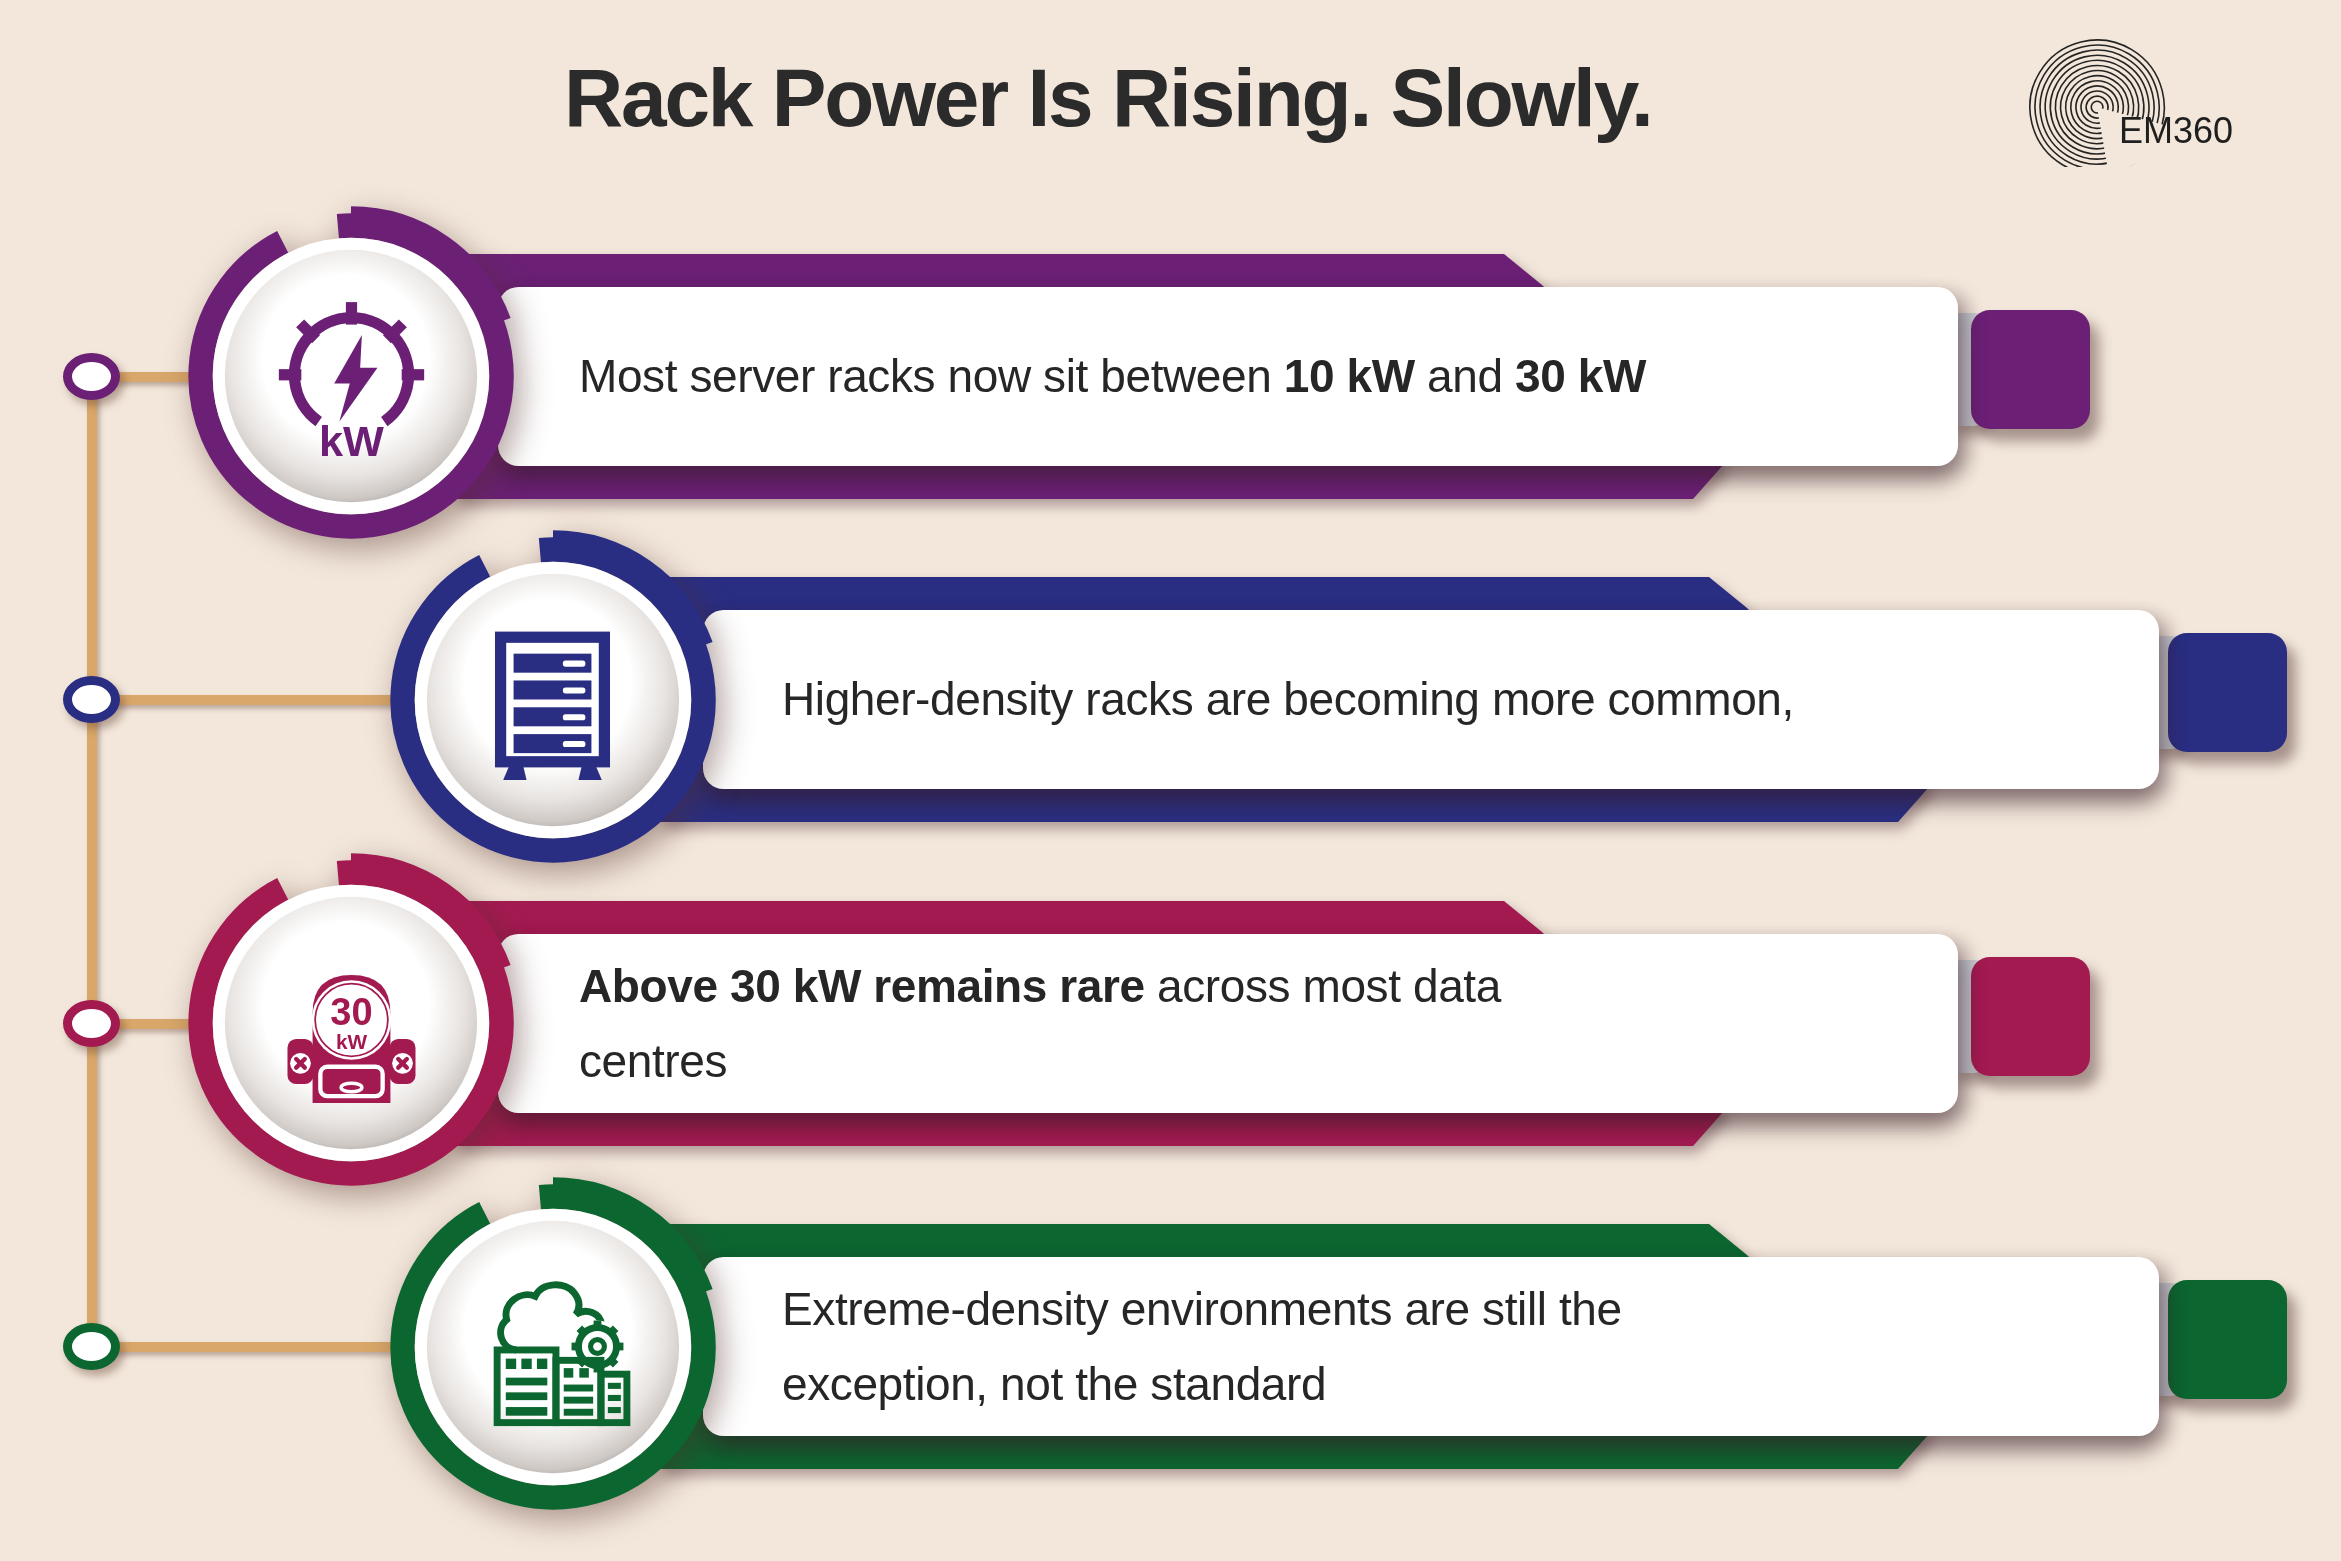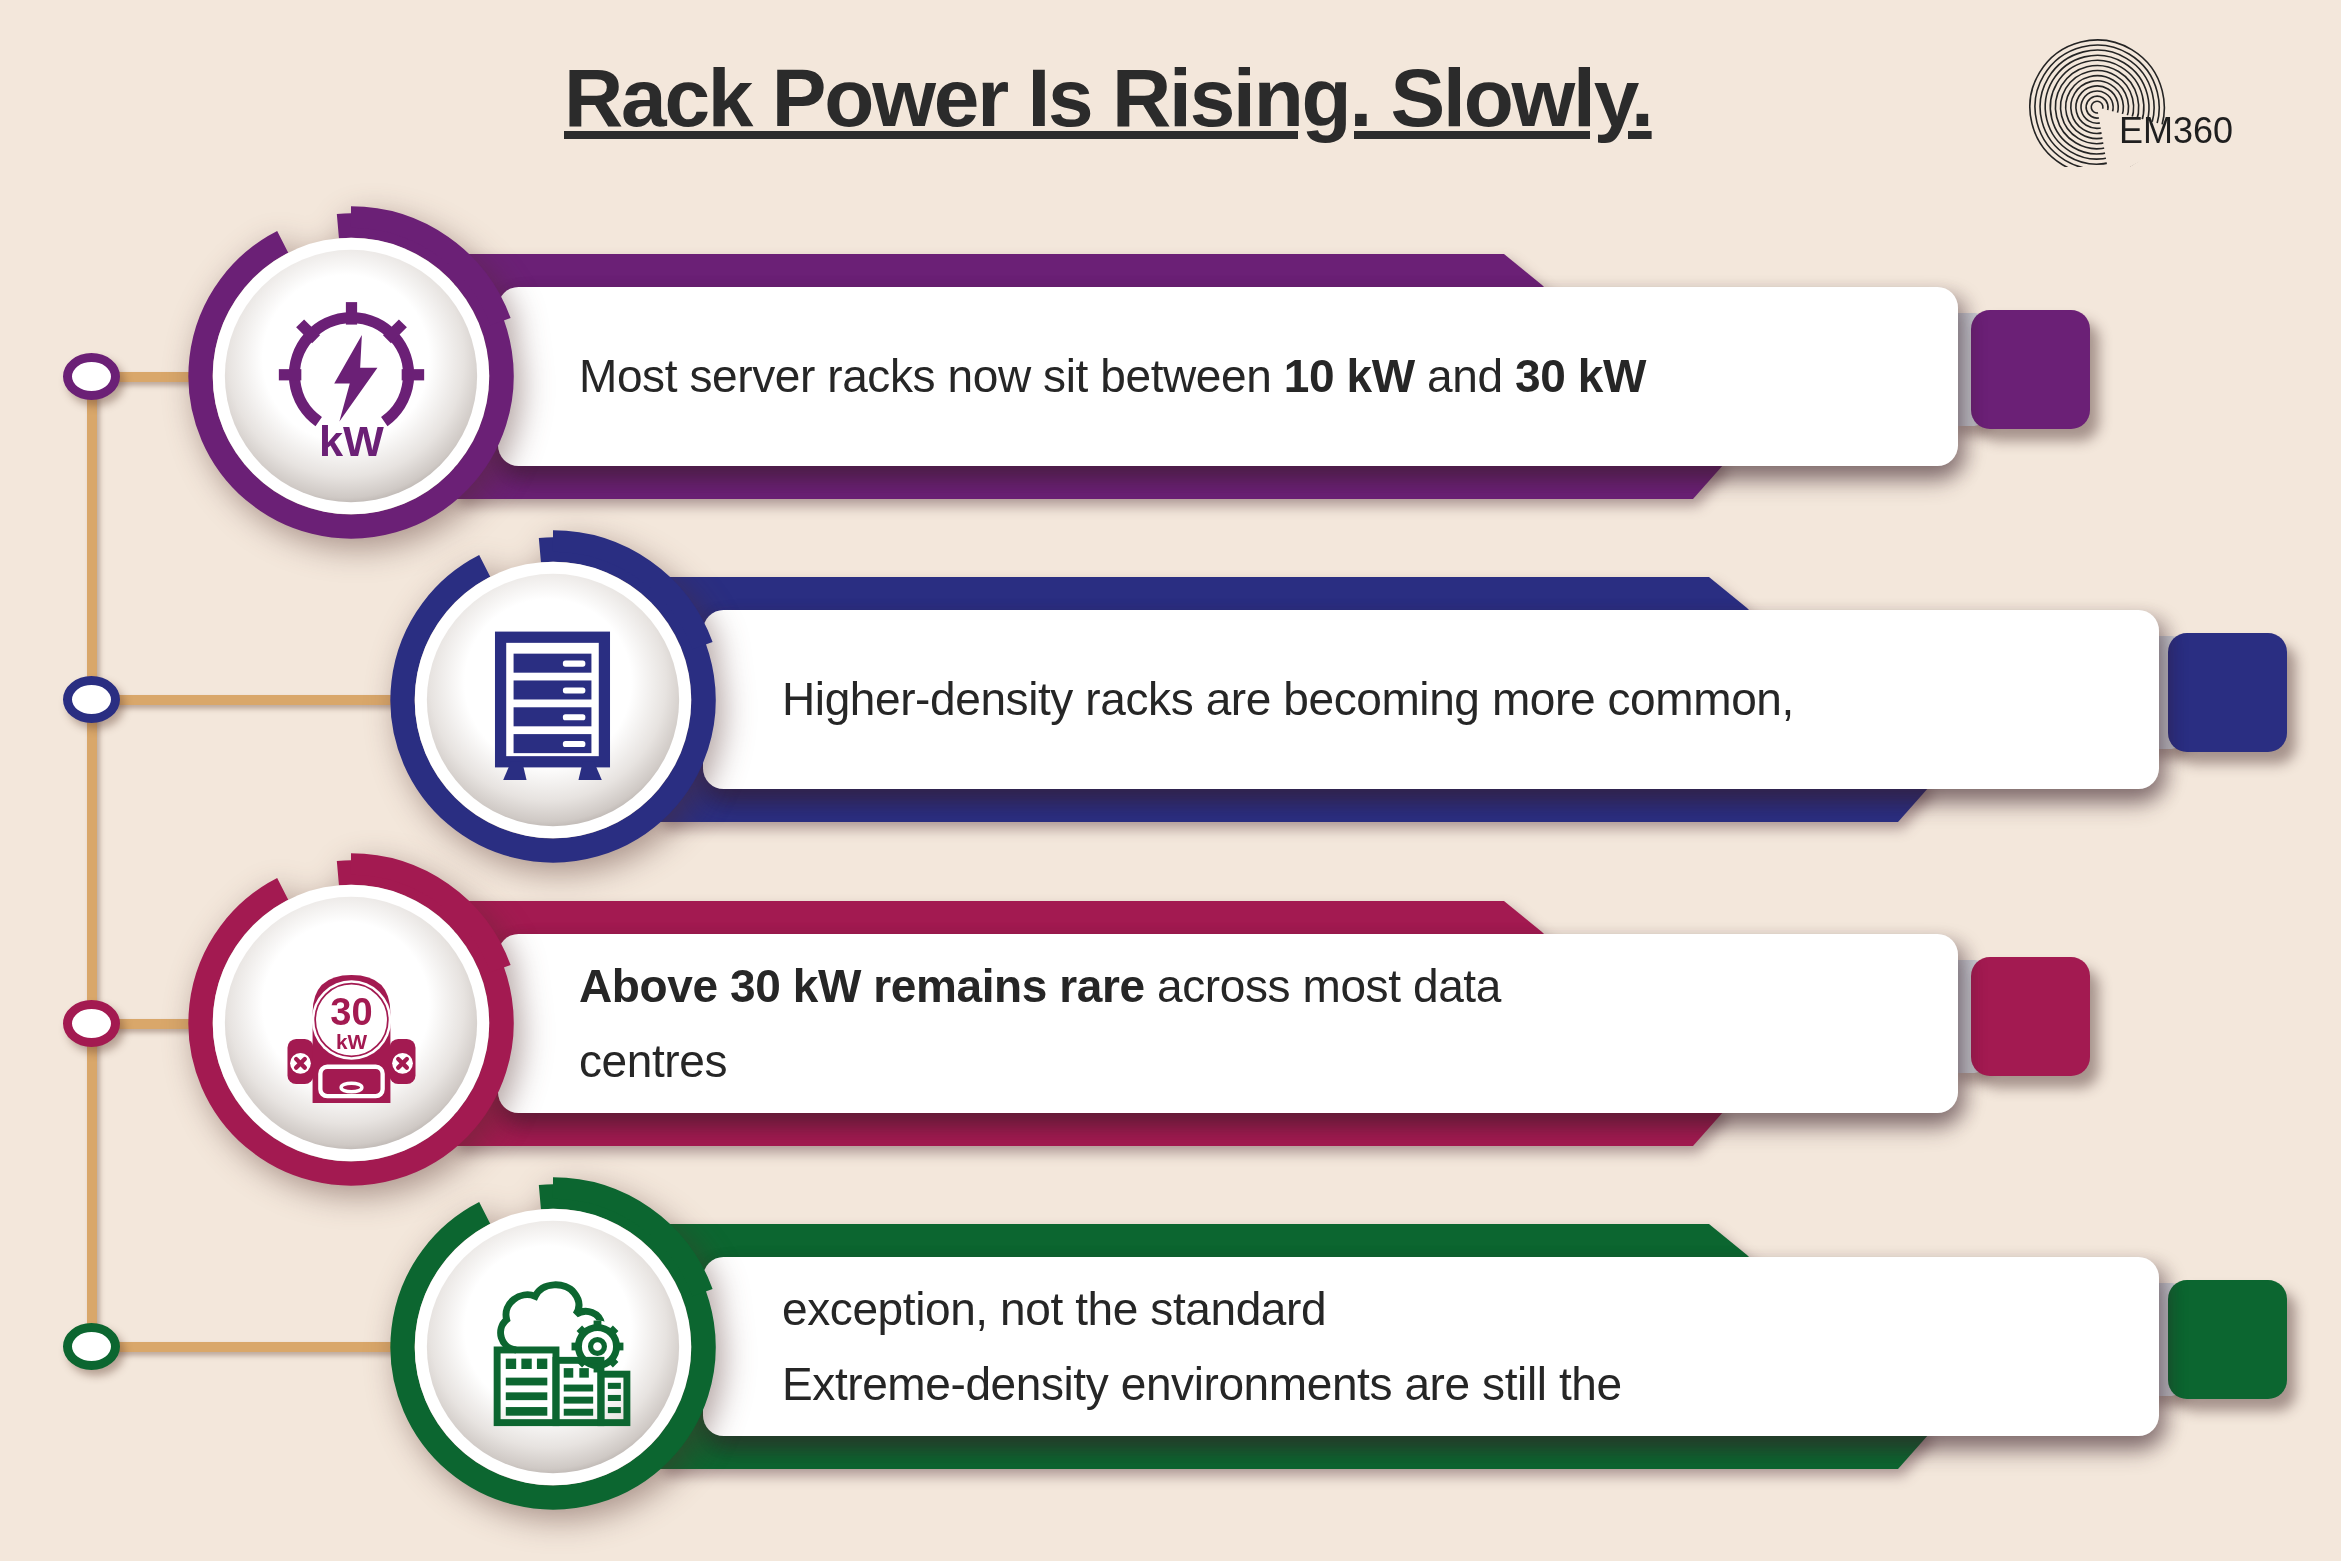--- a/index.html
+++ b/index.html
@@ -13,21 +13,21 @@
     background:var(--background);
     font-family:"Liberation Sans", sans-serif;
     position:relative; overflow:hidden;
   }
   .abs{position:absolute;}
 
   
   .title{
     left:564px; top:51px; width:1259px;
     font-size:82px; font-weight:900; letter-spacing:-2.2px;
-    color:var(--title-dark); white-space:nowrap;text-decoration:underline;
+    color:var(--title-dark); white-space:nowrap;
   }
   .logo-mark{ left:2027px; top:20.5px; width:146px; height:146px; }
   .brand-text{
     left:2119px; top:104px; font-size:36px; color:#1F1F1F;
     letter-spacing:0px; line-height:53px; white-space:nowrap;
   }
 
   
   .tl-line{ background:var(--tan-line); box-shadow:2.9px 3.7px 5.1px rgba(90,55,40,.35); }
   .tl-v{ left:87px; top:376px; width:9.5px; height:970px; }
@@ -246,22 +246,22 @@
 <div class="row row--green">
   <div class="abs band-wrap" style="left:659px;top:1224px;">
       <div class="band"></div>
     </div>
   <div class="abs tab" style="left:2147px;top:1280px;">
       <div class="edge"></div>
       <div class="block"></div>
     </div>
   <div class="abs card" style="left:703px;top:1257px;width:1456px;padding-left:79px;">
     <div class="statement">
+        <div class="tline"><span>Extreme-density environments are still the</span></div>
         <div class="tline"><span>exception, not the standard</span></div>
-        <div class="tline"><span>Extreme-density environments are still the</span></div>
       </div>
   </div>
   <div class="abs badge" style="left:381px;top:1175px;">
     <svg viewBox="0 0 480 480">
       <path d="M221.7,30.8 A210,210 0 1 1 144.7,52.9" fill="none" stroke="currentColor" stroke-width="34"></path>
       <path d="M240,18 A222,222 0 0 1 448.6,164.1" fill="none" stroke="currentColor" stroke-width="30"></path>
       <circle cx="240" cy="240" r="193" fill="#ffffff"></circle>
       <circle cx="240" cy="240" r="176" fill="url(#disc1)"></circle>
     </svg>
   </div>

